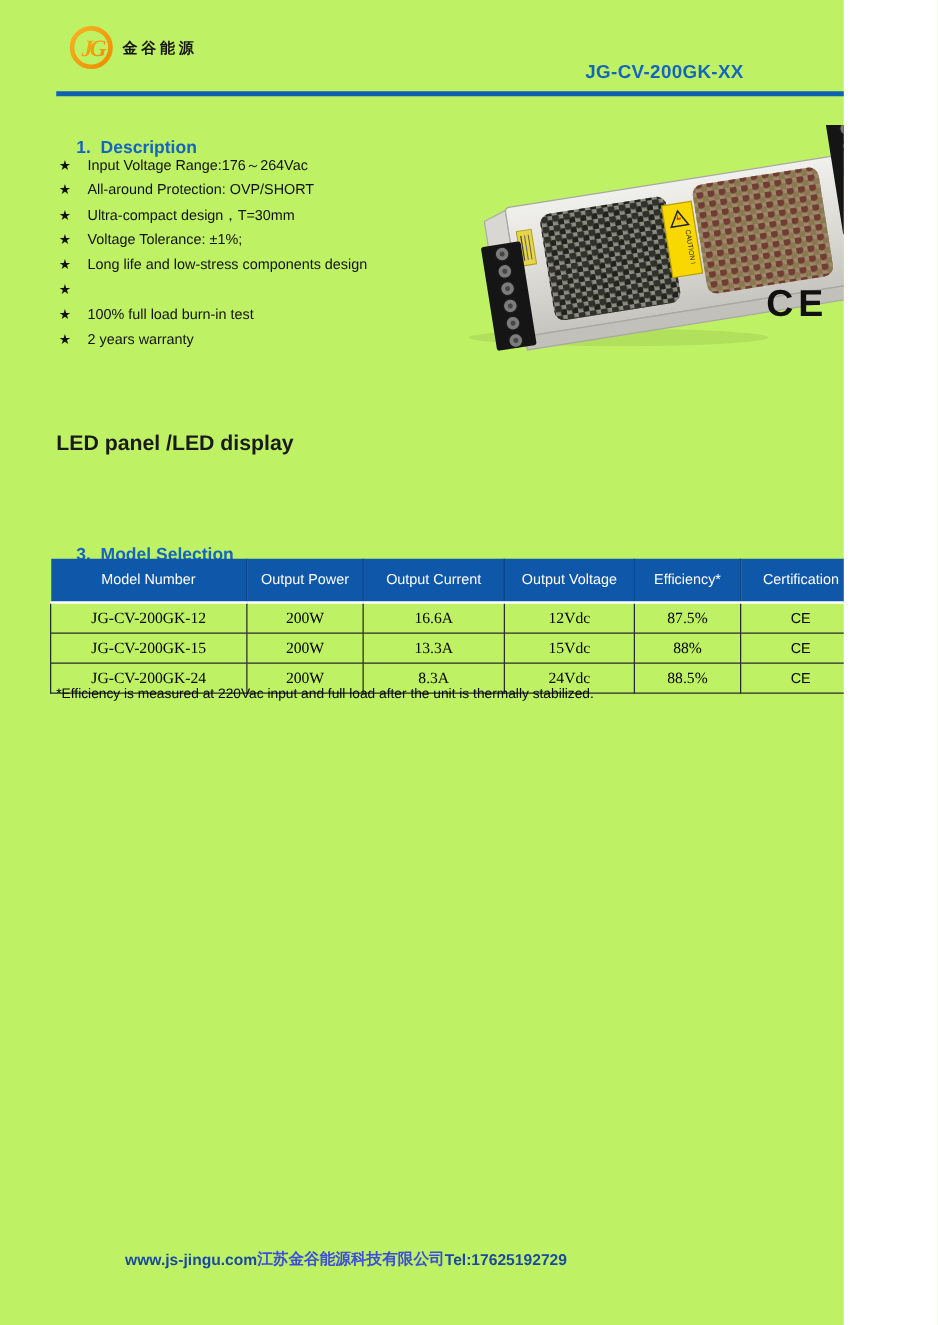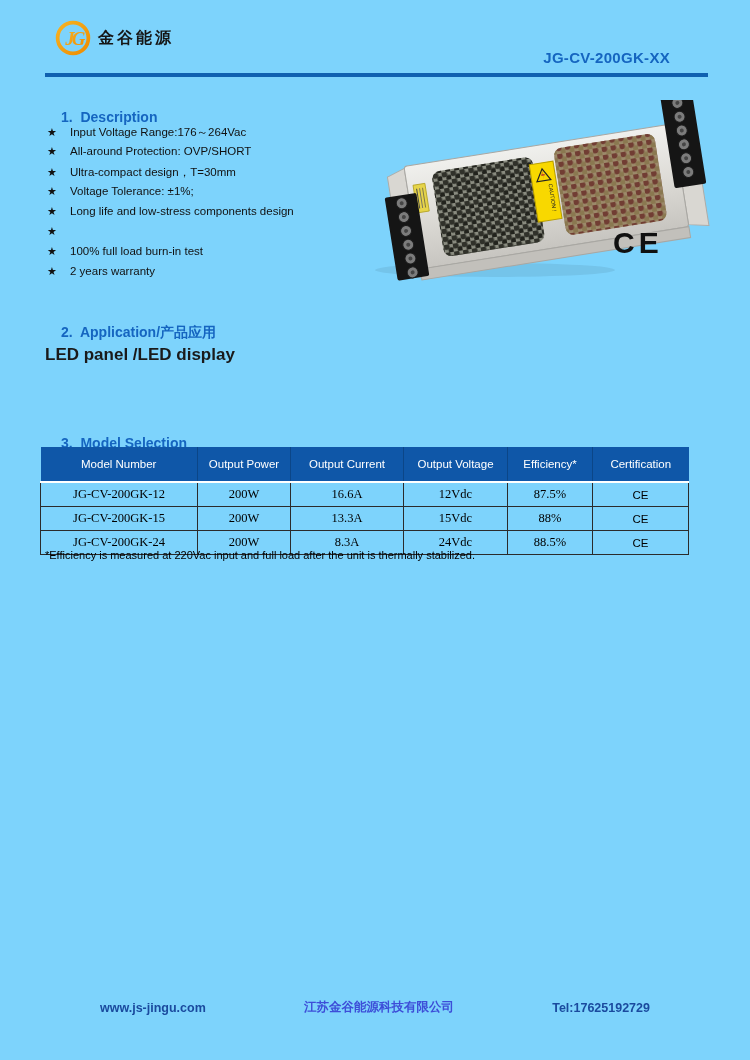--- a/index.html
+++ b/index.html
@@ -7,27 +7,27 @@
     --header-rule-blue:#1060b0;
     --table-header-bg:#0f57a8;
     --table-header-text:#ffffff;
     --footer-link-blue:#1a4a9e;
     --footer-company-blue:#3d4ed8;
     --logo-gold:#f29a0d;
     --body-text:#1a1a1a;
   }
   html,body{margin:0;padding:0;background:#ffffff;}
   .page{
-    position:relative;width:750px;height:1060px;overflow:hidden;background:#7dd3fc;
-    color:var(--body-text);font-family:"Liberation Sans",sans-serif;
+    position:relative;width:635px;height:1060px;overflow:hidden;background:#bef264;
+    color:var(--body-text);font-family:"Liberation Sans",sans-serif;padding-left:40px;
   }
   
   .logo{position:absolute;top:20px;left:55px;display:flex;align-items:center;gap:7px;}
   .logo svg{width:36px;height:36px;display:block;}
-  .logo-name{font-family:"DejaVu Serif",serif;font-size:16px;font-weight:600;
+  .logo-name{font-family:"DejaVu Serif",serif;font-size:12px;font-weight:600;
     letter-spacing:3px;color:#161616;}
   .model-code{position:absolute;top:49px;right:80px;font-size:15px;font-weight:bold;
     color:var(--accent-blue);letter-spacing:0.3px;}
   .rule{position:absolute;top:73px;left:45px;width:663px;height:4px;
     background:var(--header-rule-blue);}
   
   .sec-heading{position:absolute;left:45px;margin:16px;font-size:14px;font-weight:bold;
     color:var(--accent-blue);white-space:pre;text-align:center;}
   #heading-description{top:93px;}
   #heading-application{top:308px;}
@@ -49,21 +49,21 @@
   .model-table thead th{background:var(--table-header-bg);color:var(--table-header-text);
     font-weight:normal;font-size:11.5px;height:32px;
     border-right:1px solid #0b4688;border-bottom:2px solid #ffffff;}
   .model-table thead th:last-child{border-right:none;margin-top:42px;}
   .model-table tbody td{border:1px solid #2b2b2b;height:21px;
     font-family:"Liberation Serif",serif;font-size:12.5px;color:#000;}
   .model-table tbody td.sans{font-family:"Liberation Sans",sans-serif;font-size:11.5px;}
   .footnote{position:absolute;top:549px;left:45px;font-size:11px;color:#000;}
   
   .footer{position:absolute;top:999px;left:100px;width:550px;display:flex;
-    justify-content:space-between;align-items:center;font-size:12.5px;font-weight:bold;}
+    justify-content:flex-start;align-items:center;font-size:12.5px;font-weight:bold;}
   .footer .website{color:var(--footer-link-blue);text-decoration:none;}
   .footer .company{color:var(--footer-company-blue);}
   .footer .tel{color:var(--footer-link-blue);}
 </style>
 </head>
 <body>
 
 <div class="page">
 
   <div class="logo">
@@ -201,21 +201,20 @@
             <circle cx="316" cy="80" r="2"></circle>
               <circle cx="316" cy="94" r="2"></circle>
           </g>
         </g>
       </g>
 
       <text x="238" y="153" font-family="Liberation Sans, sans-serif" font-size="30" font-weight="bold" letter-spacing="4" fill="#101010">CE</text>
     </svg>
   </div>
 
-  <h2 class="sec-heading" id="heading-application">2.  Application/产品应用</h2>
   <div class="app-body">LED panel /LED display</div>
 
   <h2 class="sec-heading" id="heading-model">3.  Model Selection</h2>
 
   <table class="model-table">
     <colgroup>
       <col style="width:157px">
         <col style="width:93px">
         <col style="width:113px">
       <col style="width:104px">

